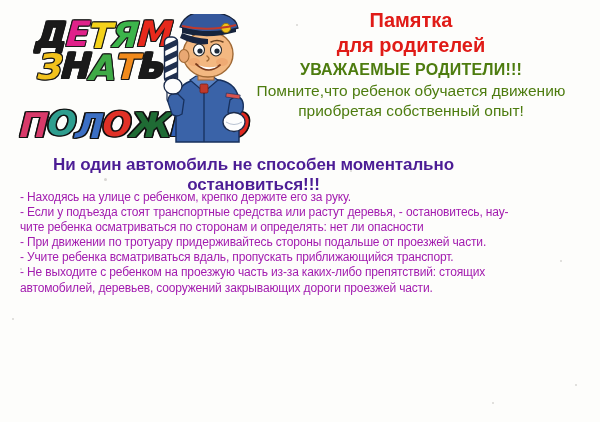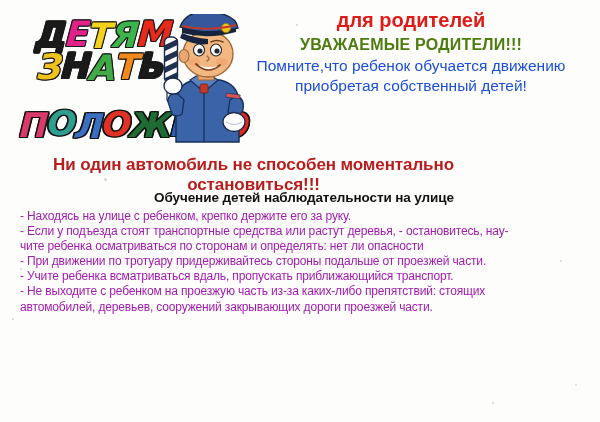--- a/index.html
+++ b/index.html
@@ -57,31 +57,31 @@
     font-family:"Liberation Sans", sans-serif;
   }
   .hdr-sub{
     color:#4d7c0f;
     font-weight:bold;
     font-size:16px;
     margin-top:3px;
     letter-spacing:.2px;
   }
   .hdr-body{
-    color:#1d4ed8;
+    color:#4d7c0f;
     font-size:15.5px;
     line-height:1.3;
     margin-top:2px;
   }
 
   
   .banner{
     position:absolute;left:0;top:155px;width:507px;
     text-align:center;
-    color:#b91c1c;
+    color:#4c1d95;
     font-weight:bold;
     font-size:17px;
     letter-spacing:-.1px;
   }
 
   
   .body-wrap{position:absolute;left:20px;top:190px;width:568px;}
   .body-head{
     text-align:center;
     font-weight:bold;
@@ -169,32 +169,32 @@
 
       <path d="M34 13 Q40 -4 64 -2 Q90 0 92 14 Q62 22 34 13 Z" fill="#35589c" stroke="#16233c" stroke-width="1.3"></path>
 
       <circle cx="80" cy="14" r="4.6" fill="#f2c21c" stroke="#9a7a10" stroke-width="1"></circle>
 
       <path d="M36 12 Q62 18 90 11" stroke="#c0392b" stroke-width="2" fill="none"></path>
     </svg>
   </div>
 
   <div class="hdr">
+    <div class="hdr-title">Памятка</div>
     <div class="hdr-title">для родителей</div>
     <div class="hdr-sub">УВАЖАЕМЫЕ РОДИТЕЛИ!!!</div>
     <div class="hdr-body">
       <div>Помните,что ребенок обучается движению</div>
-      <div>приобретая собственный детей!</div>
+      <div>приобретая собственный опыт!</div>
     </div>
   </div>
 
   <div class="banner">Ни один автомобиль не способен моментально остановиться!!!</div>
 
   <div class="body-wrap">
-    <div class="body-head">Обучение детей наблюдательности на улице</div>
     <div id="advice-lines">
         <div class="body-line">- Находясь на улице с ребенком, крепко держите его за руку.</div>
         <div class="body-line">- Если у подъезда стоят транспортные средства или растут деревья, - остановитесь, нау-</div>
         <div class="body-line">чите ребенка осматриваться по сторонам и определять: нет ли опасности</div>
         <div class="body-line">- При движении по тротуару придерживайтесь стороны подальше от проезжей части.</div>
         <div class="body-line">- Учите ребенка всматриваться вдаль, пропускать приближающийся транспорт.</div>
         <div class="body-line">- Не выходите с ребенком на проезжую часть из-за каких-либо препятствий: стоящих</div>
         <div class="body-line">автомобилей, деревьев, сооружений закрывающих дороги проезжей части.</div>
       </div>
   </div>

